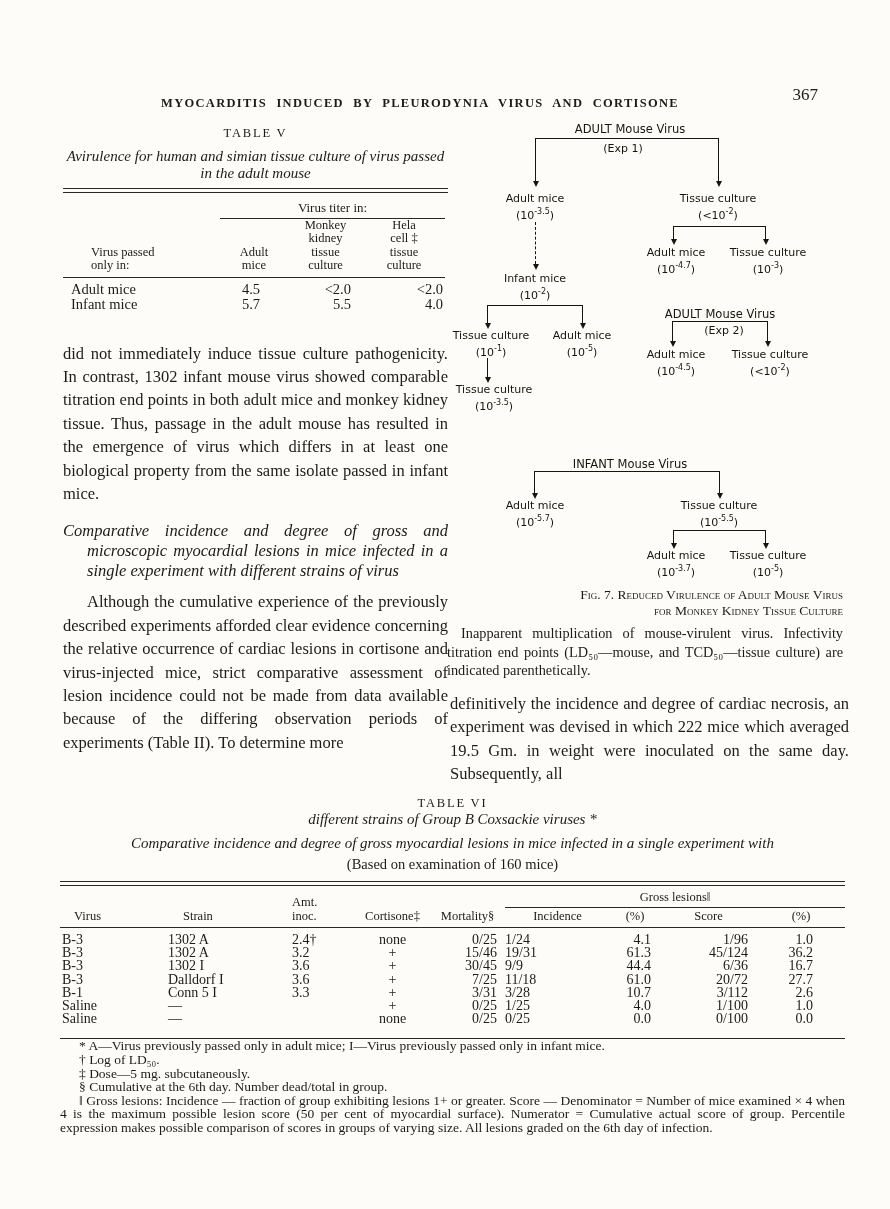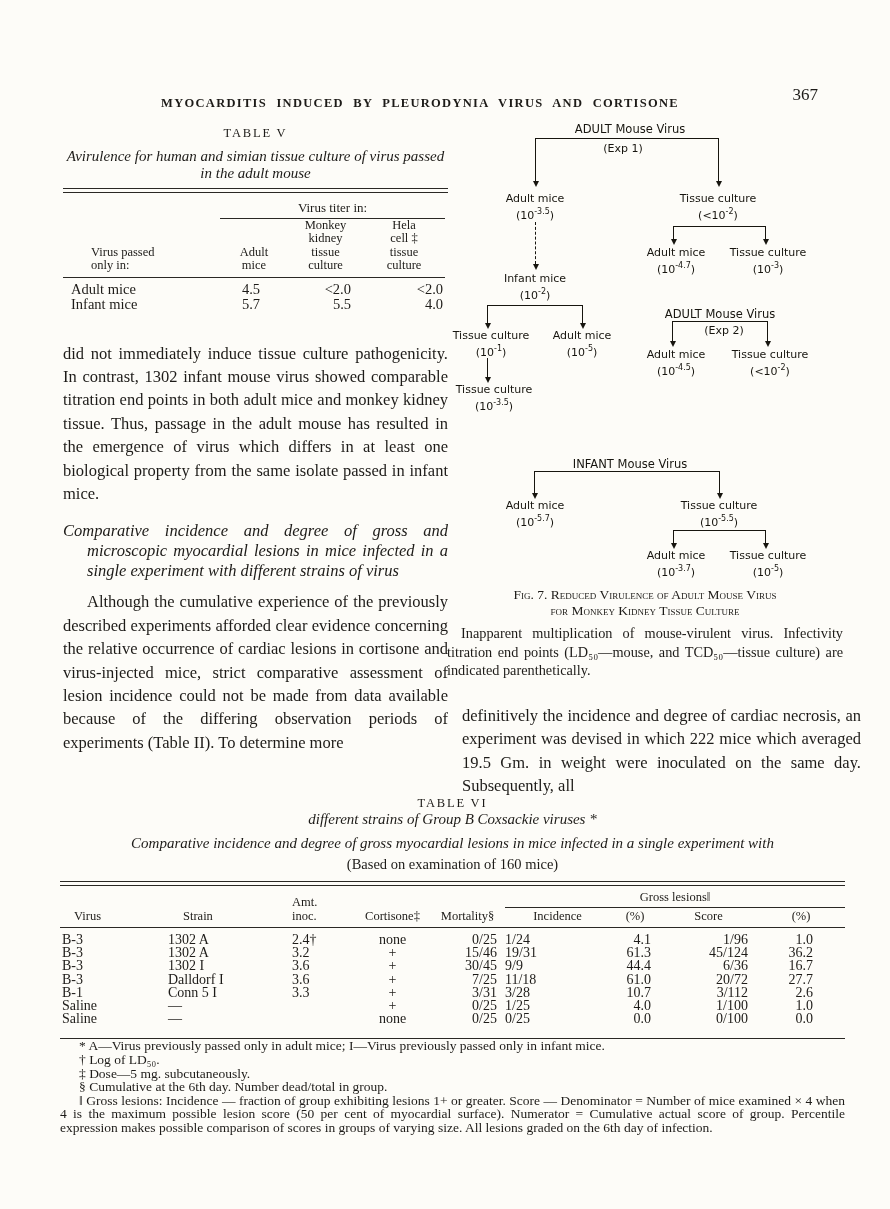--- a/index.html
+++ b/index.html
@@ -34,37 +34,37 @@
   .tablev .d1 { text-align:left; padding-left:8px; }
   .tablev .d2 { text-align:right; padding-right:28px; }
   .tablev .d3 { text-align:right; padding-right:12px; }
   .tablev .d4 { text-align:right; padding-right:2px; }
 
   .body-para { font-size:16.5px; line-height:23.4px; text-align:justify; }
   .p1 { margin:30px 0 0 0; }
   .section-head { font-style:italic; font-size:16.5px; line-height:20px; margin:16px 0 0 0;
                   padding-left:24px; text-indent:-24px; text-align:justify; }
   .p2 { margin:9px 0 0 0; text-indent:24px; }
-  .p3 { margin:16px; }
+  .p3 { margin:4px; }
 
   
   .dg { position:absolute; left:437px; top:118px; width:423px; height:468px;
         font-family:"DejaVu Sans","Liberation Sans",sans-serif; font-size:11px; color:#17150f; }
   .dg-title { position:absolute; transform:translateX(-50%); white-space:nowrap; font-size:11.5px; }
   .dg-sub   { position:absolute; transform:translateX(-50%); white-space:nowrap; }
   .dnode { position:absolute; transform:translateX(-50%); text-align:center; line-height:13px; white-space:nowrap; }
   .titer sup { font-size:8px; }
   .hl { position:absolute; border-top:1.3px solid #17150f; }
   .vl { position:absolute; border-left:1.3px solid #17150f; }
   .vd { position:absolute; border-left:1.3px dashed #17150f; }
   .arr { position:absolute; width:0; height:0; margin-left:-2.4px;
          border-left:3px solid transparent; border-right:3px solid transparent; border-top:6px solid #17150f; }
 
   .fig-caption { position:absolute; left:447px; top:587px; width:396px; }
-  .fig-title { text-align:center; font-variant:small-caps; font-size:13.5px; line-height:15.5px; }
+  .fig-title { text-align:right; font-variant:small-caps; font-size:13.5px; line-height:15.5px; }
   .fig-body { font-size:14.3px; line-height:18.6px; text-align:justify; text-indent:14px; margin-top:6px; }
   .right-para { position:absolute; left:446px; top:688px; width:399px; }
 
   
   .t6 { position:absolute; left:60px; top:792px; width:785px; }
   .t6-caption { text-align:center; font-style:italic; font-size:15px; line-height:16.5px; }
   .t6-cap1 { margin-top:7px; }
   .t6-sub { text-align:center; font-size:14.5px; margin-top:5px; }
   .t6-rule { margin-top:8px; }
   .tablevi { width:785px; border-bottom:1.4px solid #2a2824; }

